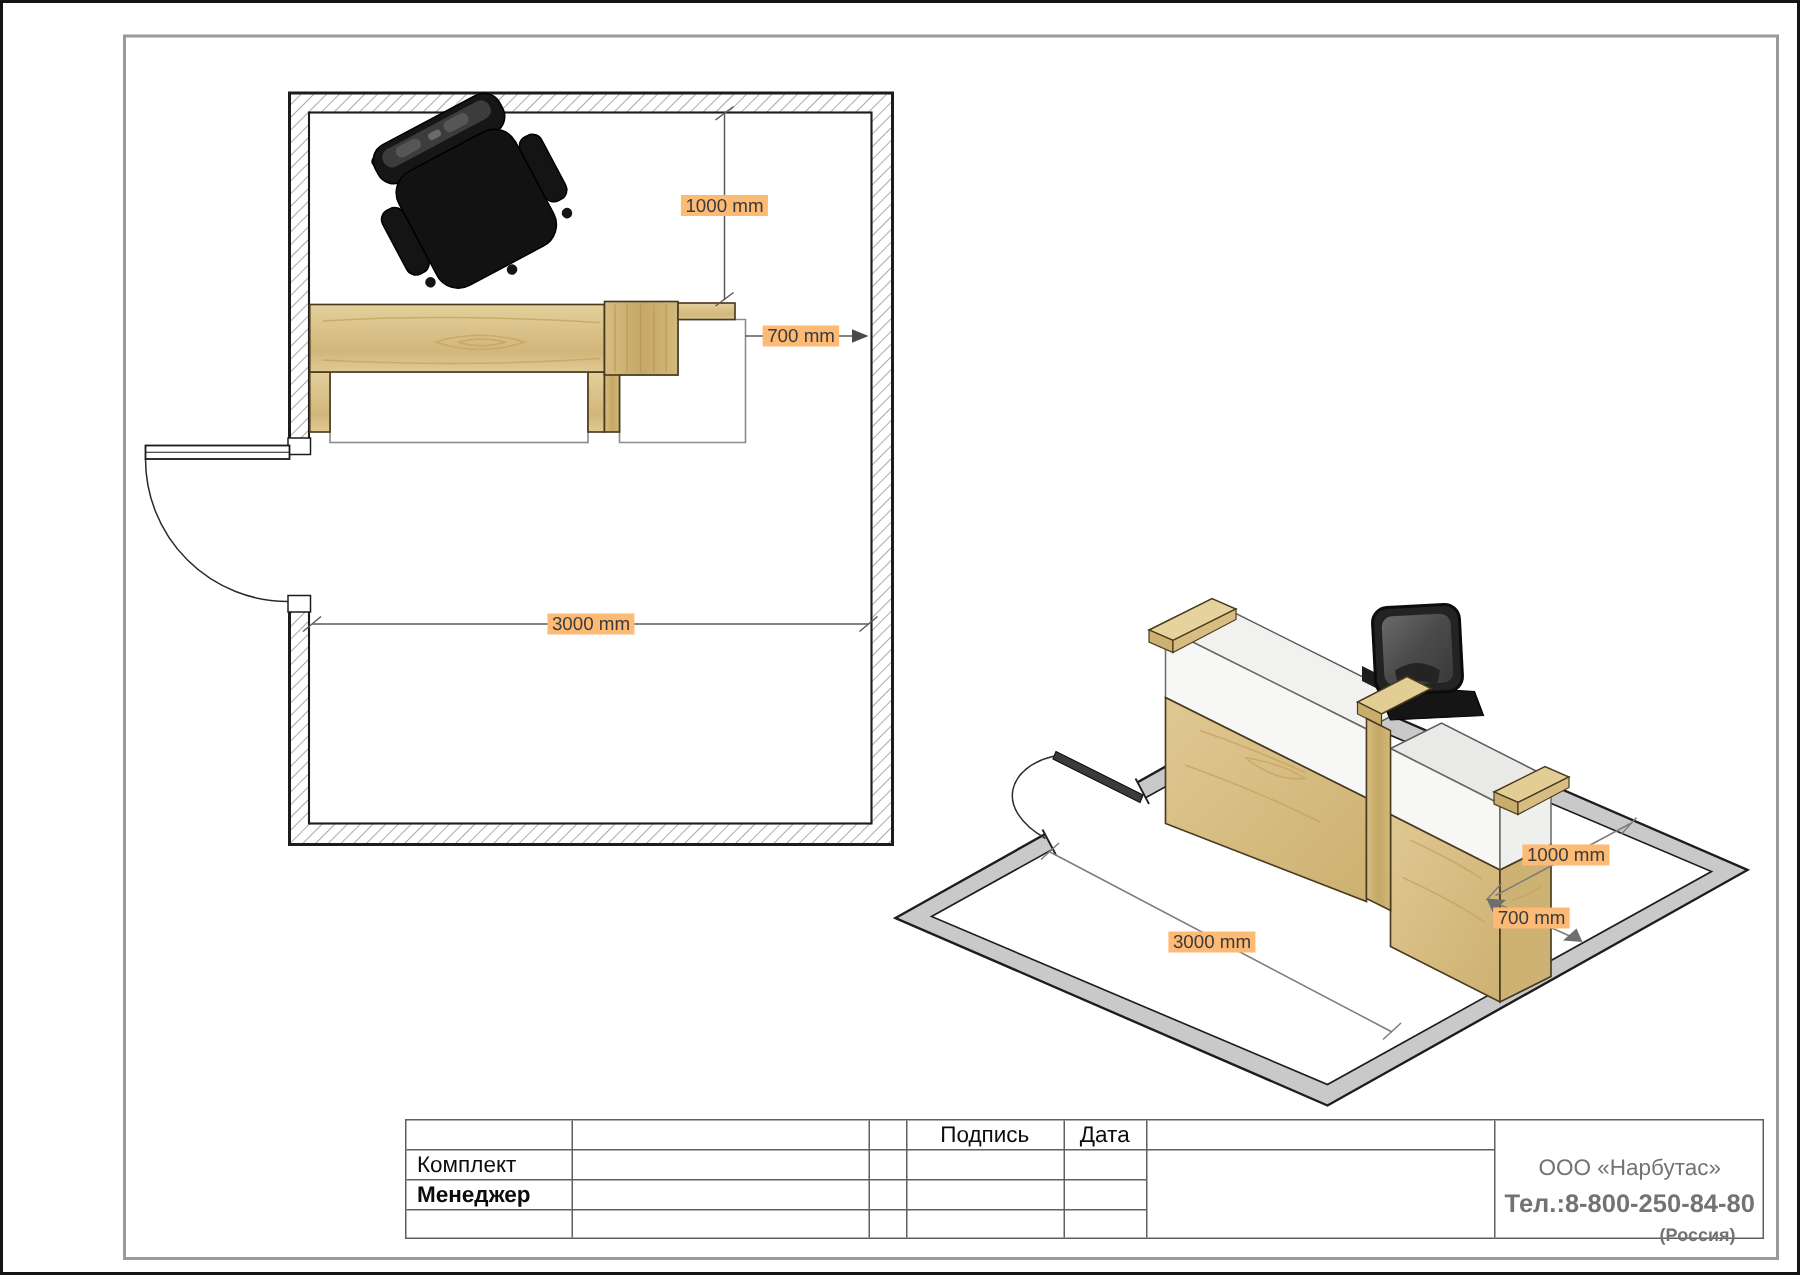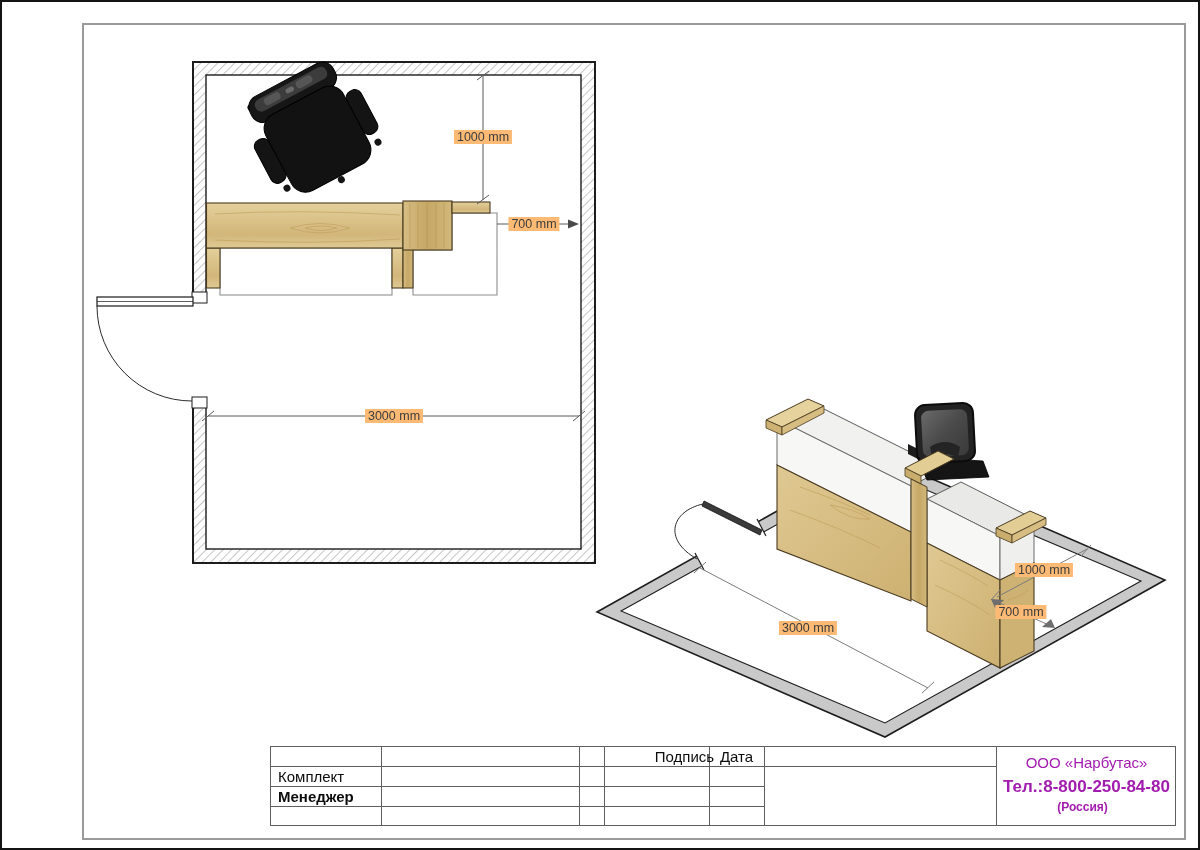--- a/index.html
+++ b/index.html
@@ -14,21 +14,21 @@
     position:absolute;transform:translate(-50%,-50%);
     background:#fdba74;color:#3c3c3c;font-size:12.5px;line-height:14px;
     padding:0 3px;white-space:nowrap;
   }
   
   #title-block{position:absolute;left:270px;top:746px;width:906px;height:80px;border:1px solid #5f5f5f;box-sizing:border-box;background:#fff;}
   .vline{position:absolute;top:0;bottom:0;width:1px;background:#5f5f5f;}
   .hline{position:absolute;height:1px;background:#5f5f5f;}
   .tb-text{position:absolute;color:#0c0c0c;font-size:15px;line-height:19px;height:19px;}
   .tb-center{text-align:center;}
-  .company-line{position:absolute;left:726px;width:179px;color:#a21caf;}
+  .company-line{position:absolute;left:726px;width:179px;color:#737373;margin-top:16px;}
 </style>
 </head>
 <body>
 
 <div id="sheet-frame"></div>
 
 <svg id="scene" width="1200" height="850" viewBox="0 0 1200 850">
   <defs>
     <pattern id="hatch" width="6" height="6" patternUnits="userSpaceOnUse" patternTransform="rotate(45)">
       <rect width="6" height="6" fill="#ffffff"></rect>
@@ -212,21 +212,21 @@
   <div class="vline" style="left:333px;"></div>
   <div class="vline" style="left:438px;"></div>
   <div class="vline" style="left:493px;"></div>
   <div class="vline" style="left:725px;"></div>
   <div class="hline" style="top:19px;left:0;width:725px;"></div>
   <div class="hline" style="top:39px;left:0;width:493px;"></div>
   <div class="hline" style="top:59px;left:0;width:493px;"></div>
 
   <div class="tb-text" style="left:7px;top:20px;width:100px;">Комплект</div>
   <div class="tb-text" style="left:7px;top:40px;width:100px;font-weight:bold;">Менеджер</div>
-  <div class="tb-text tb-center" style="left:333px;top:0px;width:105px;padding-left:28px;">Подпись</div>
+  <div class="tb-text tb-center" style="left:333px;top:0px;width:105px;">Подпись</div>
   <div class="tb-text tb-center" style="left:438px;top:0px;width:55px;">Дата</div>
 
   <div class="company-line tb-center" style="top:7px;font-size:15px;font-weight:500;">ООО «Нарбутас»</div>
   <div class="company-line tb-center" style="top:30px;font-size:17px;font-weight:700;">Тел.:8-800-250-84-80</div>
-  <div class="company-line" style="top:53px;font-size:12px;font-weight:700;text-align:center;padding-right:8px;box-sizing:border-box;">(Россия)</div>
+  <div class="company-line" style="top:53px;font-size:12px;font-weight:700;text-align:right;padding-right:19px;box-sizing:border-box;">(Россия)</div>
 </div>
 
 <div id="page-border"></div>
 
 </body></html>

